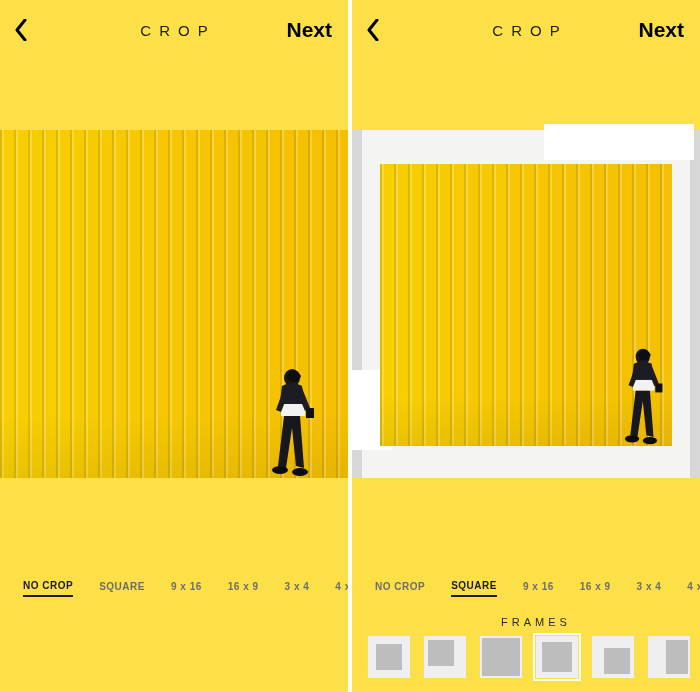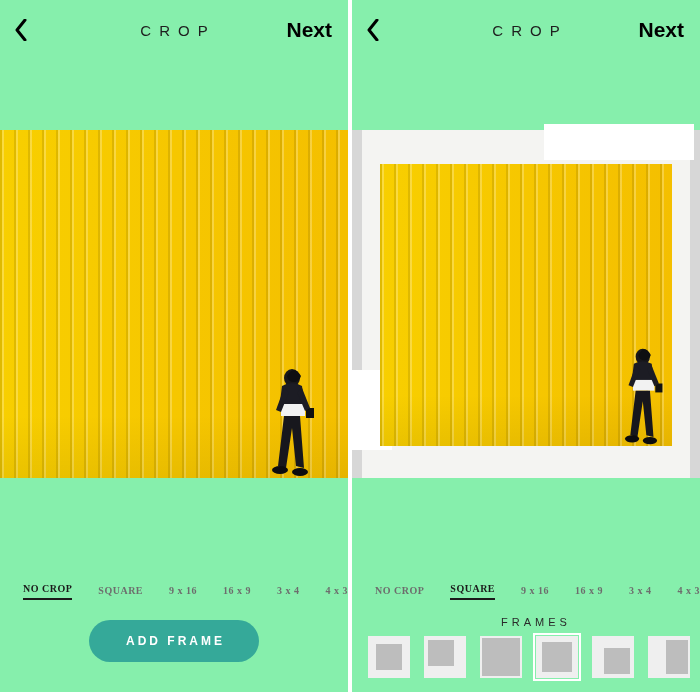--- a/index.html
+++ b/index.html
@@ -12,21 +12,21 @@
     overflow: hidden;
   }
   .wrap {
     display: flex;
     width: 700px;
     height: 692px;
   }
   .pane {
     width: 348px;
     height: 692px;
-    background: #86efac;
+    background: #fde047;
     position: relative;
     overflow: hidden;
   }
   .gutter {
     width: 4px;
     height: 692px;
     background: #ffffff;
   }
   
   .header {
@@ -142,25 +142,24 @@
   .photo-inset .wall { width: 100%; height: 100%; }
 
   
   .crop-row {
     position: absolute;
     left: 0;
     bottom: 92px;
     width: 348px;
     height: 28px;
     display: flex;
-    align-items: flex-end;
+    align-items: center;
     overflow: hidden;
     padding-left: 10px;
     box-sizing: border-box;
-    font-family: Liberation Serif, serif;
   }
   .crop-opt {
     font-size: 10px;
     font-weight: 600;
     letter-spacing: 0.5px;
     color: #6d6d6d;
     padding: 4px 0;
     margin: 0 13px;
     white-space: nowrap;
     cursor: pointer;
@@ -269,21 +268,20 @@
 
     <div class="crop-row" id="crop-row-left">
         <div class="crop-opt sel">NO CROP</div>
         <div class="crop-opt">SQUARE</div>
         <div class="crop-opt">9 x 16</div>
         <div class="crop-opt">16 x 9</div>
         <div class="crop-opt">3 x 4</div>
         <div class="crop-opt">4 x 3</div>
       </div>
 
-    <div class="add-frame-btn">ADD FRAME</div>
   </div>
 
   <div class="gutter"></div>
 
   <div class="pane">
     <div class="header">
       <div class="back">
         <svg viewBox="0 0 14 22">
             <path d="M11 1 L3 11 L11 21" stroke="#000" stroke-width="3" fill="none" stroke-linecap="round" stroke-linejoin="round"></path>
           </svg>

